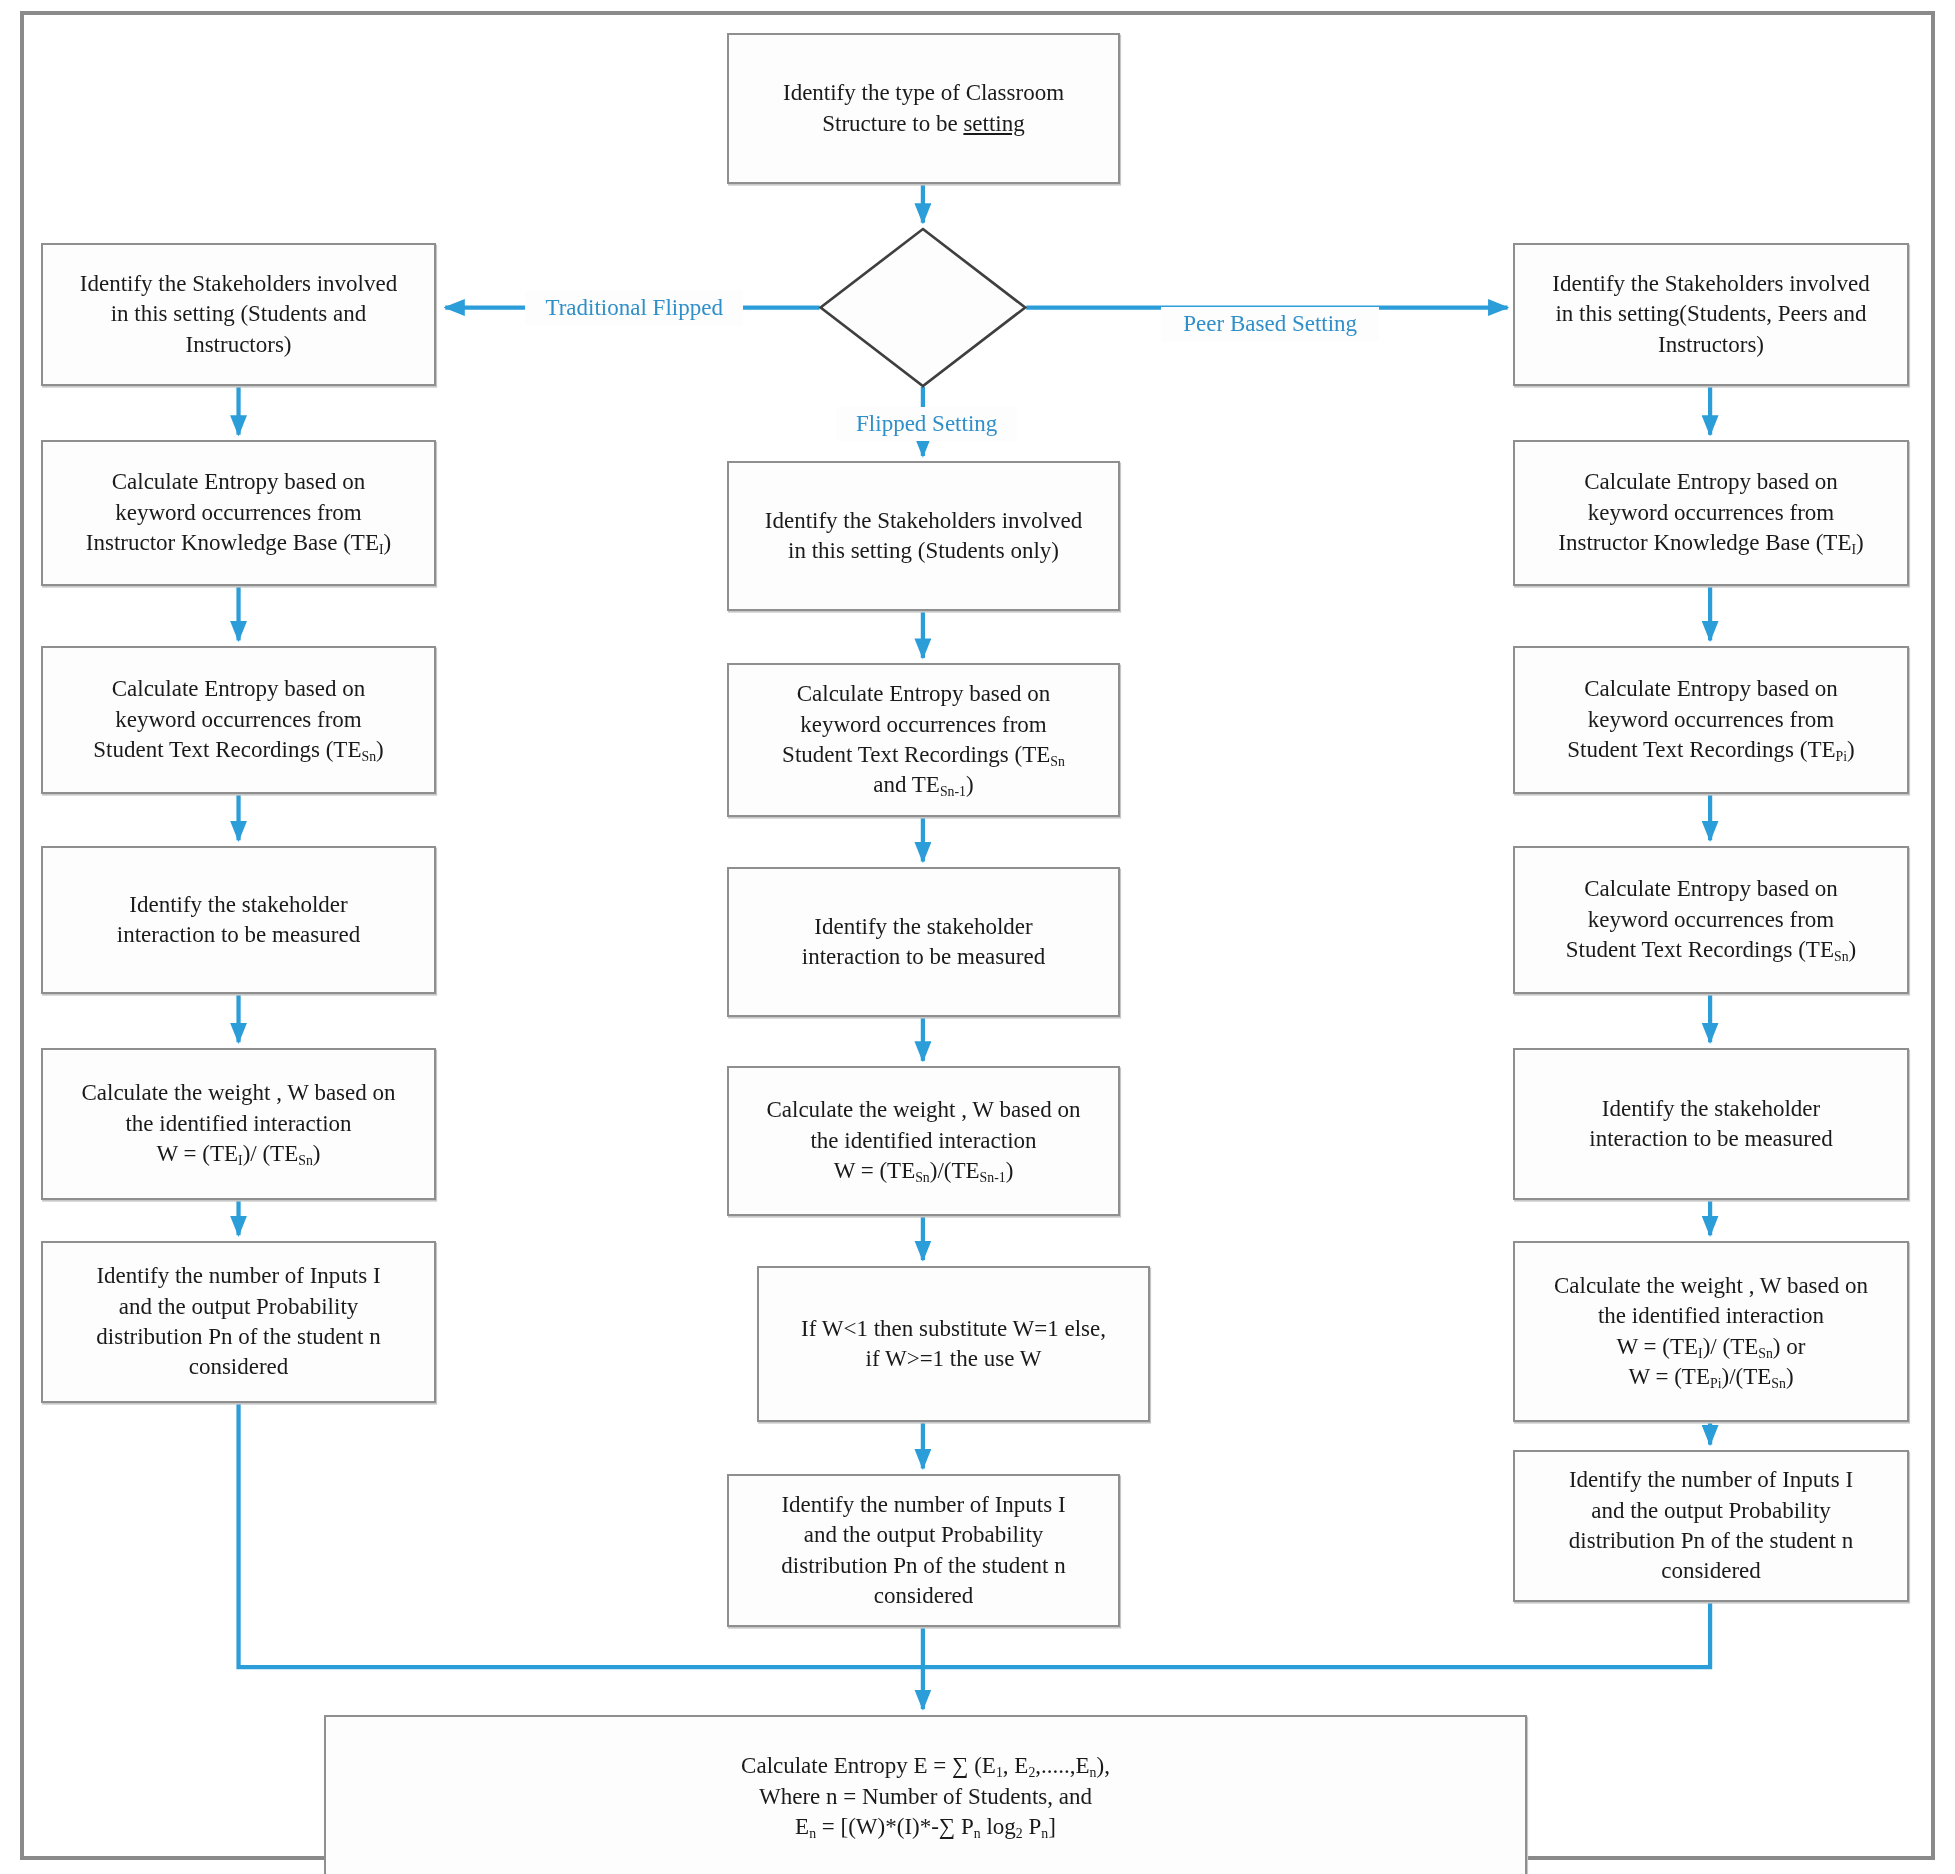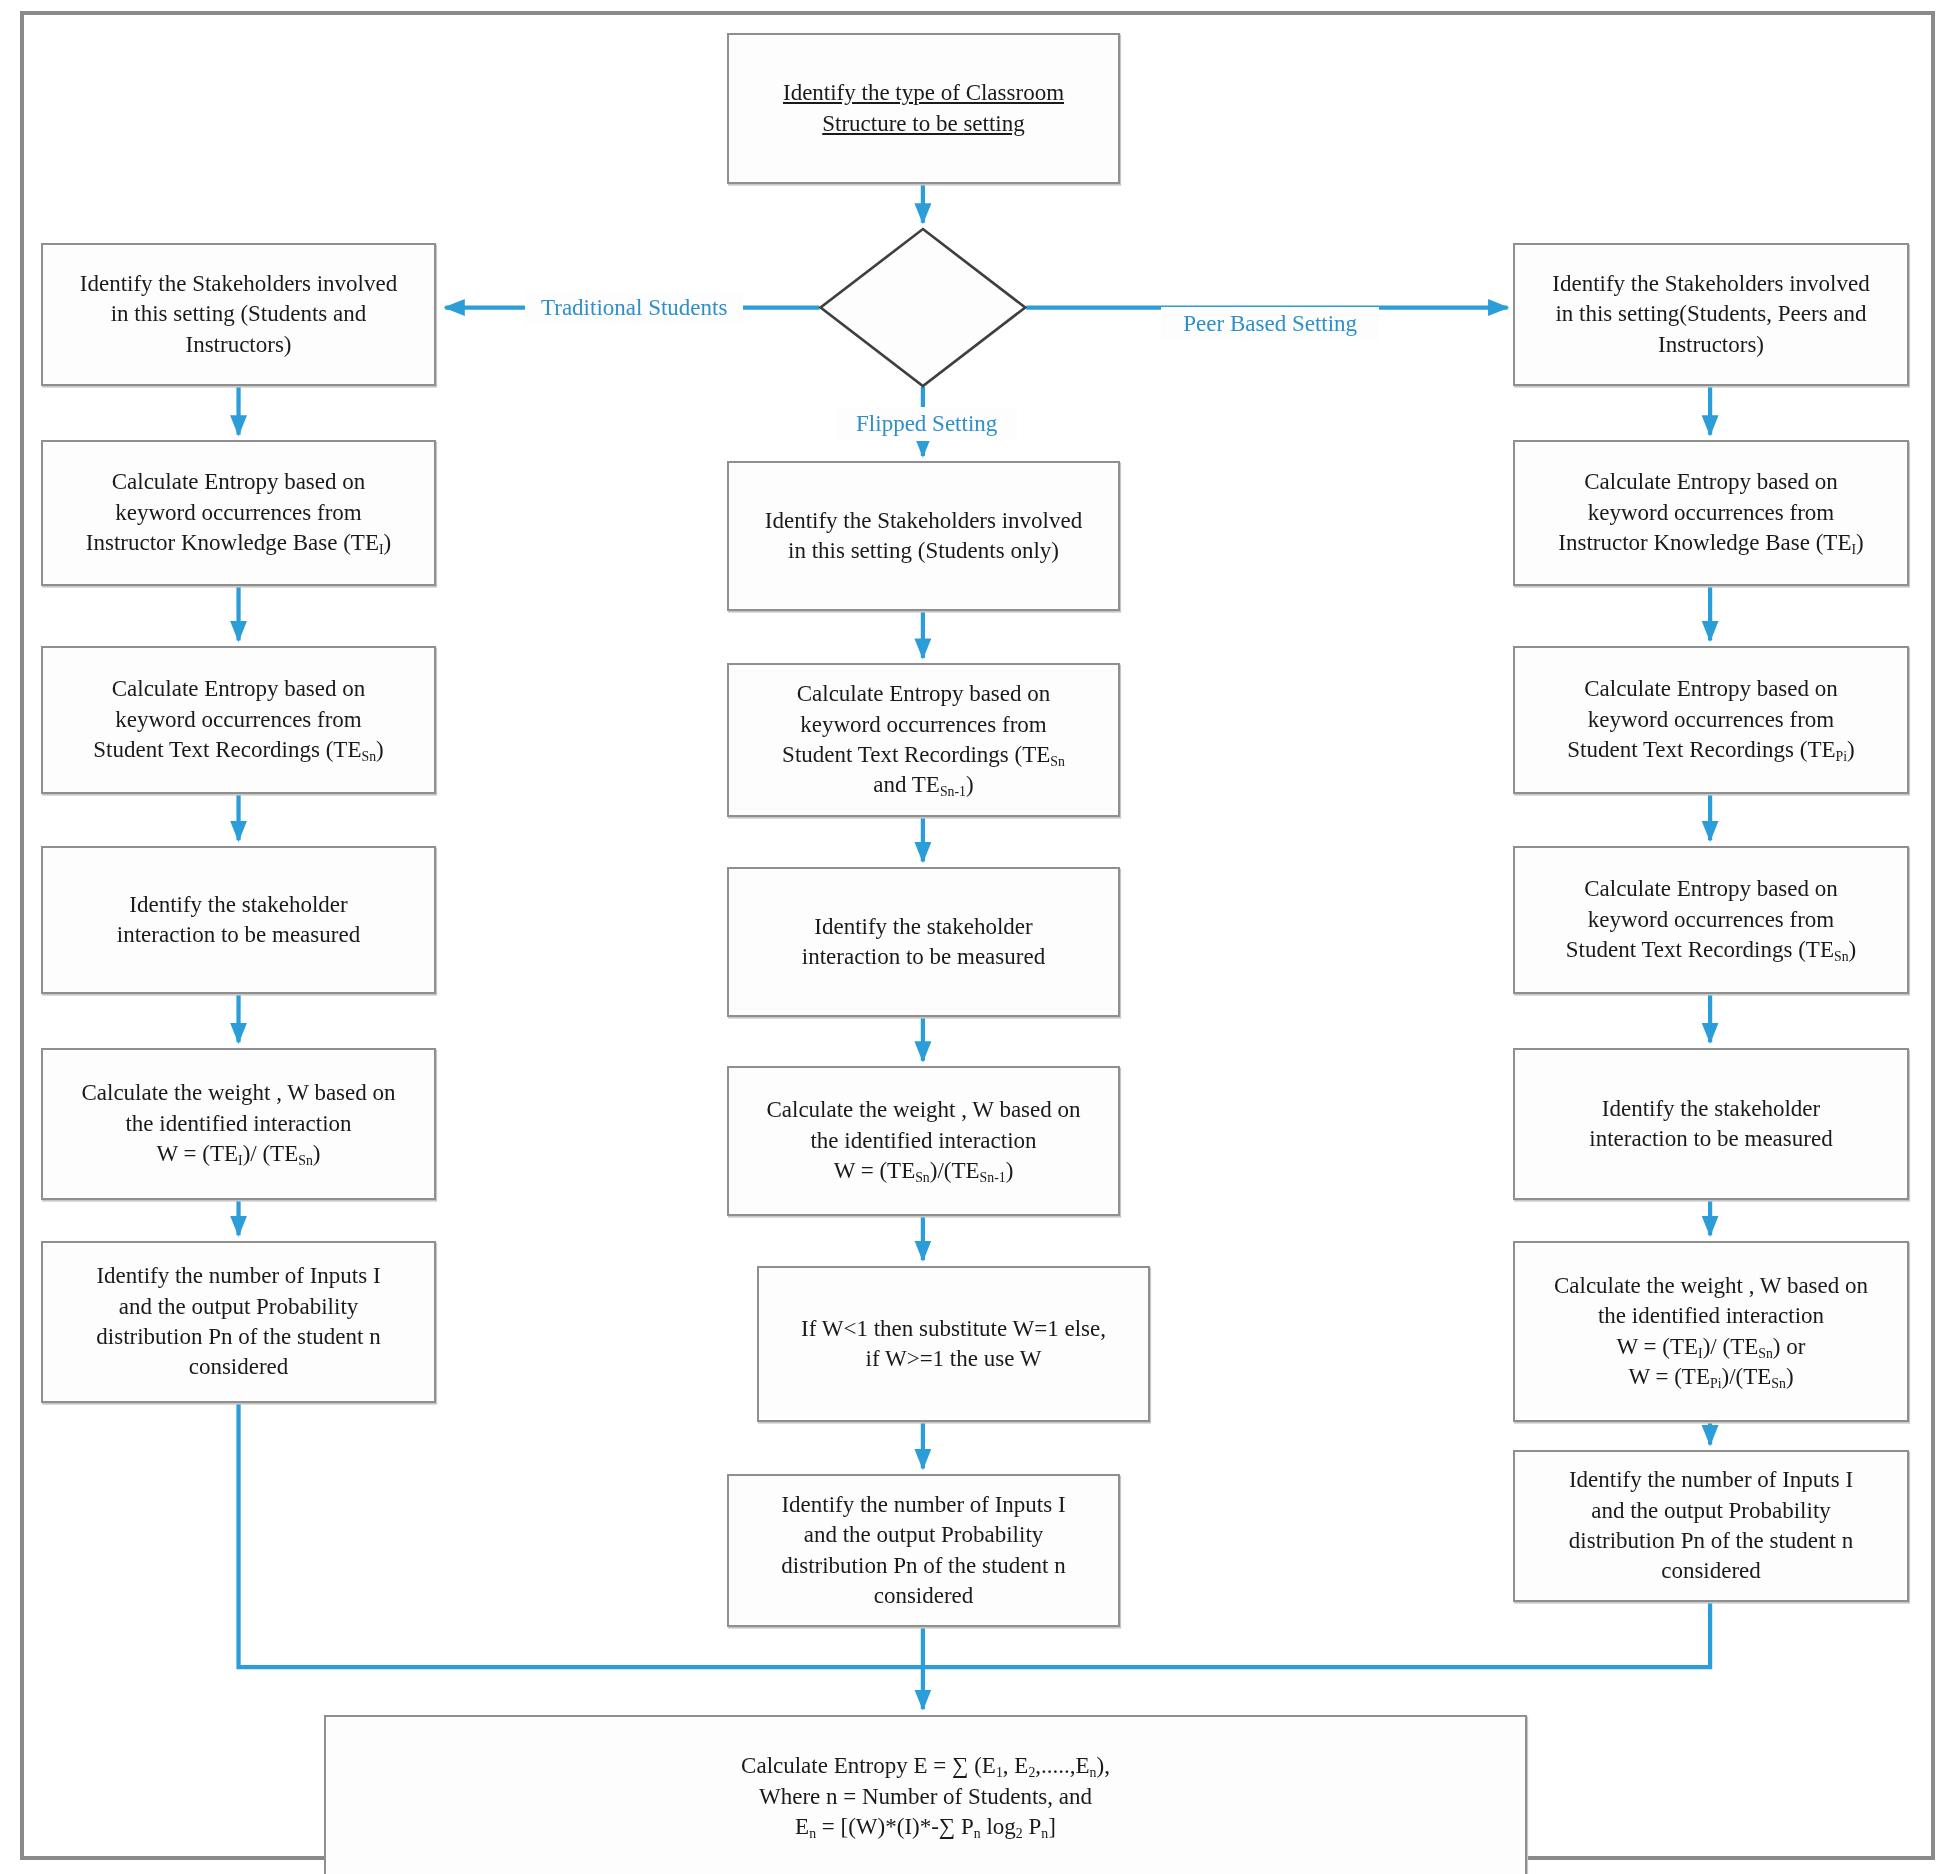--- a/index.html
+++ b/index.html
@@ -79,27 +79,27 @@
       <line x1="3226" y1="2263" x2="3226" y2="2330" marker-end="url(#ah)"></line>
       <line x1="3226" y1="2681" x2="3226" y2="2725" marker-end="url(#ah)"></line>
 
       <polyline points="450,2646 450,3145 1745,3145"></polyline>
       <polyline points="3226,3022 3226,3145 1737,3145"></polyline>
       <line x1="1741" y1="3069" x2="1741" y2="3224" marker-end="url(#ah)"></line>
     </g>
     <polygon points="1741,432 1934,580 1741,728 1548,580" style="fill:#fdfdfd;stroke:var(--diamondborder);stroke-width:5"></polygon>
   </svg>
 
-  <div class="box" style="left:727px;top:33px;width:393px;height:151px;text-decoration:underline;">
+  <div class="box" style="left:727px;top:33px;width:393px;height:151px;">
     <span>Identify the type of Classroom<br>Structure to be <span class="u">setting</span></span>
   </div>
 
 
   <div class="edge-label" style="left:525px;top:291px;width:212px;height:34px;">
-    <span>Traditional Students</span>
+    <span>Traditional Flipped</span>
   </div>
   <div class="edge-label" style="left:1161px;top:291px;width:212px;height:34px;margin-top:16px;">
     <span>Peer Based Setting</span>
   </div>
   <div class="edge-label" style="left:836px;top:407px;width:175px;height:34px;justify-content:center;">
     <span>Flipped Setting</span>
   </div>
 
   <div class="box" style="left:41px;top:243px;width:395px;height:143px;">
     <span>Identify the Stakeholders involved<br>in this setting (Students and<br>Instructors)</span>

